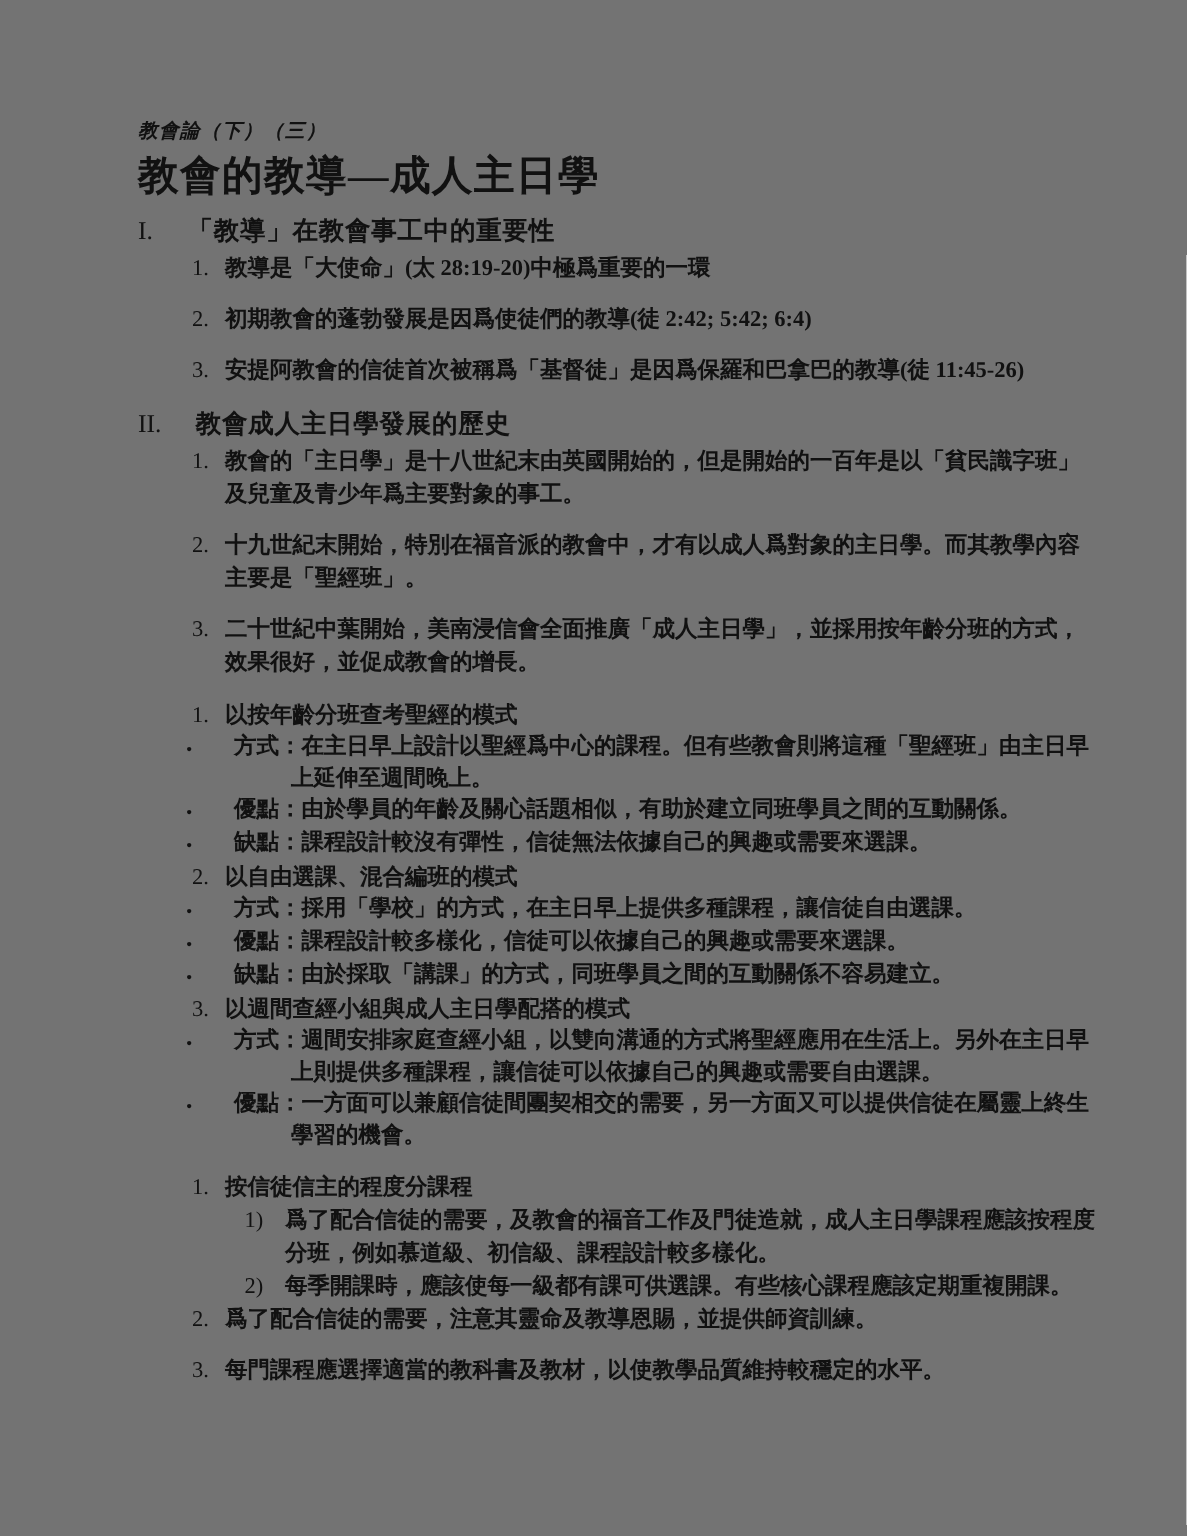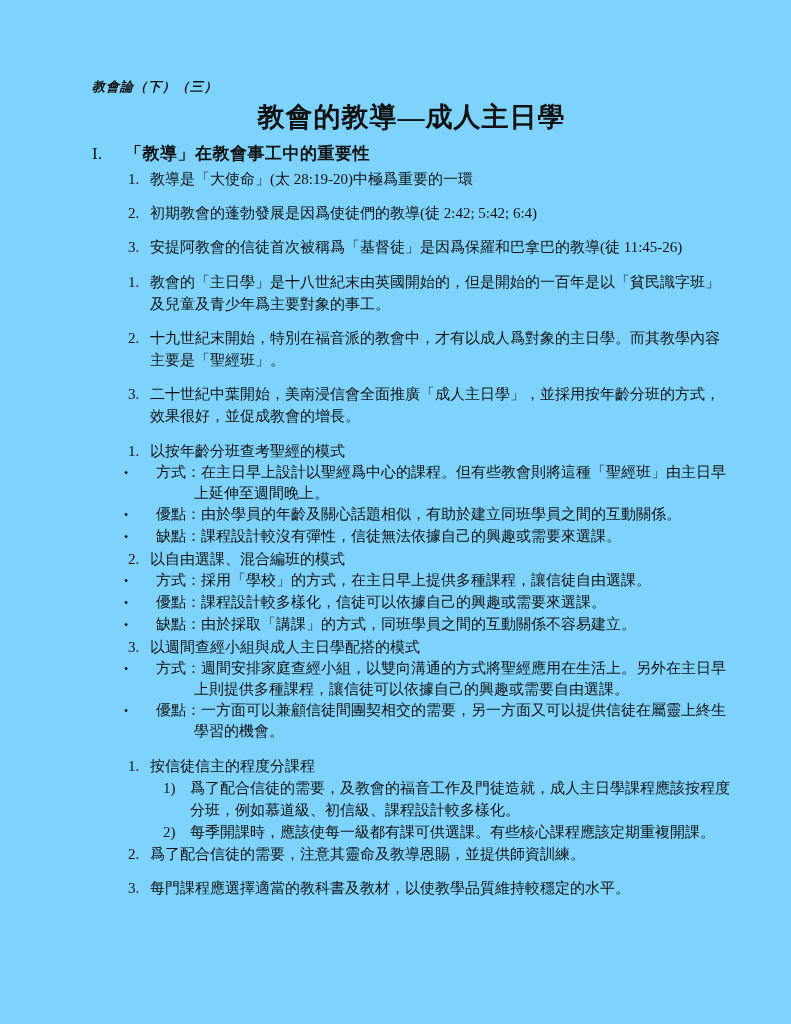--- a/index.html
+++ b/index.html
@@ -6,38 +6,37 @@
     margin: 0;
     padding: 0;
     background: #ffffff;
     color: #111111;
   }
   .page {
     position: relative;
     width: 791px;
     height: 1024px;
     margin: 0 auto;
-    background: #7dd3fc;
+    background: #737373;
     box-sizing: border-box;
     padding: 76px 60px 30px 92px;
     font-family: "Liberation Serif", "DejaVu Serif", serif;
     font-size: 15px;
     line-height: 22px;
     overflow: hidden;
   }
   .doc-header {
     font-size: 13px;
     font-weight: bold;
     font-style: italic;
     letter-spacing: 1px;
     margin-bottom: 2px;
   }
   .doc-title {
     margin: 2px 0 8px 0;
-    text-align: center;
     font-size: 27px;
     font-weight: 600;
     line-height: 34px;
     letter-spacing: 1px;
   }
   .section { margin-top: 13px; }
   .section:first-child { margin-top: 0; }
   .sec-head {
     font-size: 17px;
     line-height: 24px;
@@ -57,21 +56,21 @@
   .sec-items { padding-left: 36px; }
   .item {
     display: flex;
     align-items: flex-start;
   }
   .item.sp { margin-top: 12px; }
   .item .lbl {
     flex: 0 0 auto;
     white-space: nowrap;
   }
-  .item .txt { flex: 1 1 auto; }
+  .item .txt { flex: 1 1 auto; font-weight: bold; }
   
   .item.num .lbl { width: 22px; }
   
   .item.bullet {
     margin-left: -4px;
     line-height: 21px;
   }
   .item.bullet .lbl {
     width: 32px;
     font-size: 12px;
@@ -104,20 +103,21 @@
             <span class="lbl">2.</span>
             <span class="txt">初期教會的蓬勃發展是因爲使徒們的教導(徒 2:42; 5:42; 6:4)</span>
           </div>
           <div class="item num sp">
             <span class="lbl">3.</span>
             <span class="txt">安提阿教會的信徒首次被稱爲「基督徒」是因爲保羅和巴拿巴的教導(徒 11:45-26)</span>
           </div>
         </div>
       </section>
       <section class="section">
+        <div class="sec-head"><span class="sec-numeral">II.</span><span class="sec-title">教會成人主日學發展的歷史</span></div>
         <div class="sec-items">
           <div class="item num">
             <span class="lbl">1.</span>
             <span class="txt">教會的「主日學」是十八世紀末由英國開始的，但是開始的一百年是以「貧民識字班」及兒童及青少年爲主要對象的事工。</span>
           </div>
           <div class="item num sp">
             <span class="lbl">2.</span>
             <span class="txt">十九世紀末開始，特別在福音派的教會中，才有以成人爲對象的主日學。而其教學內容主要是「聖經班」。</span>
           </div>
           <div class="item num sp">

